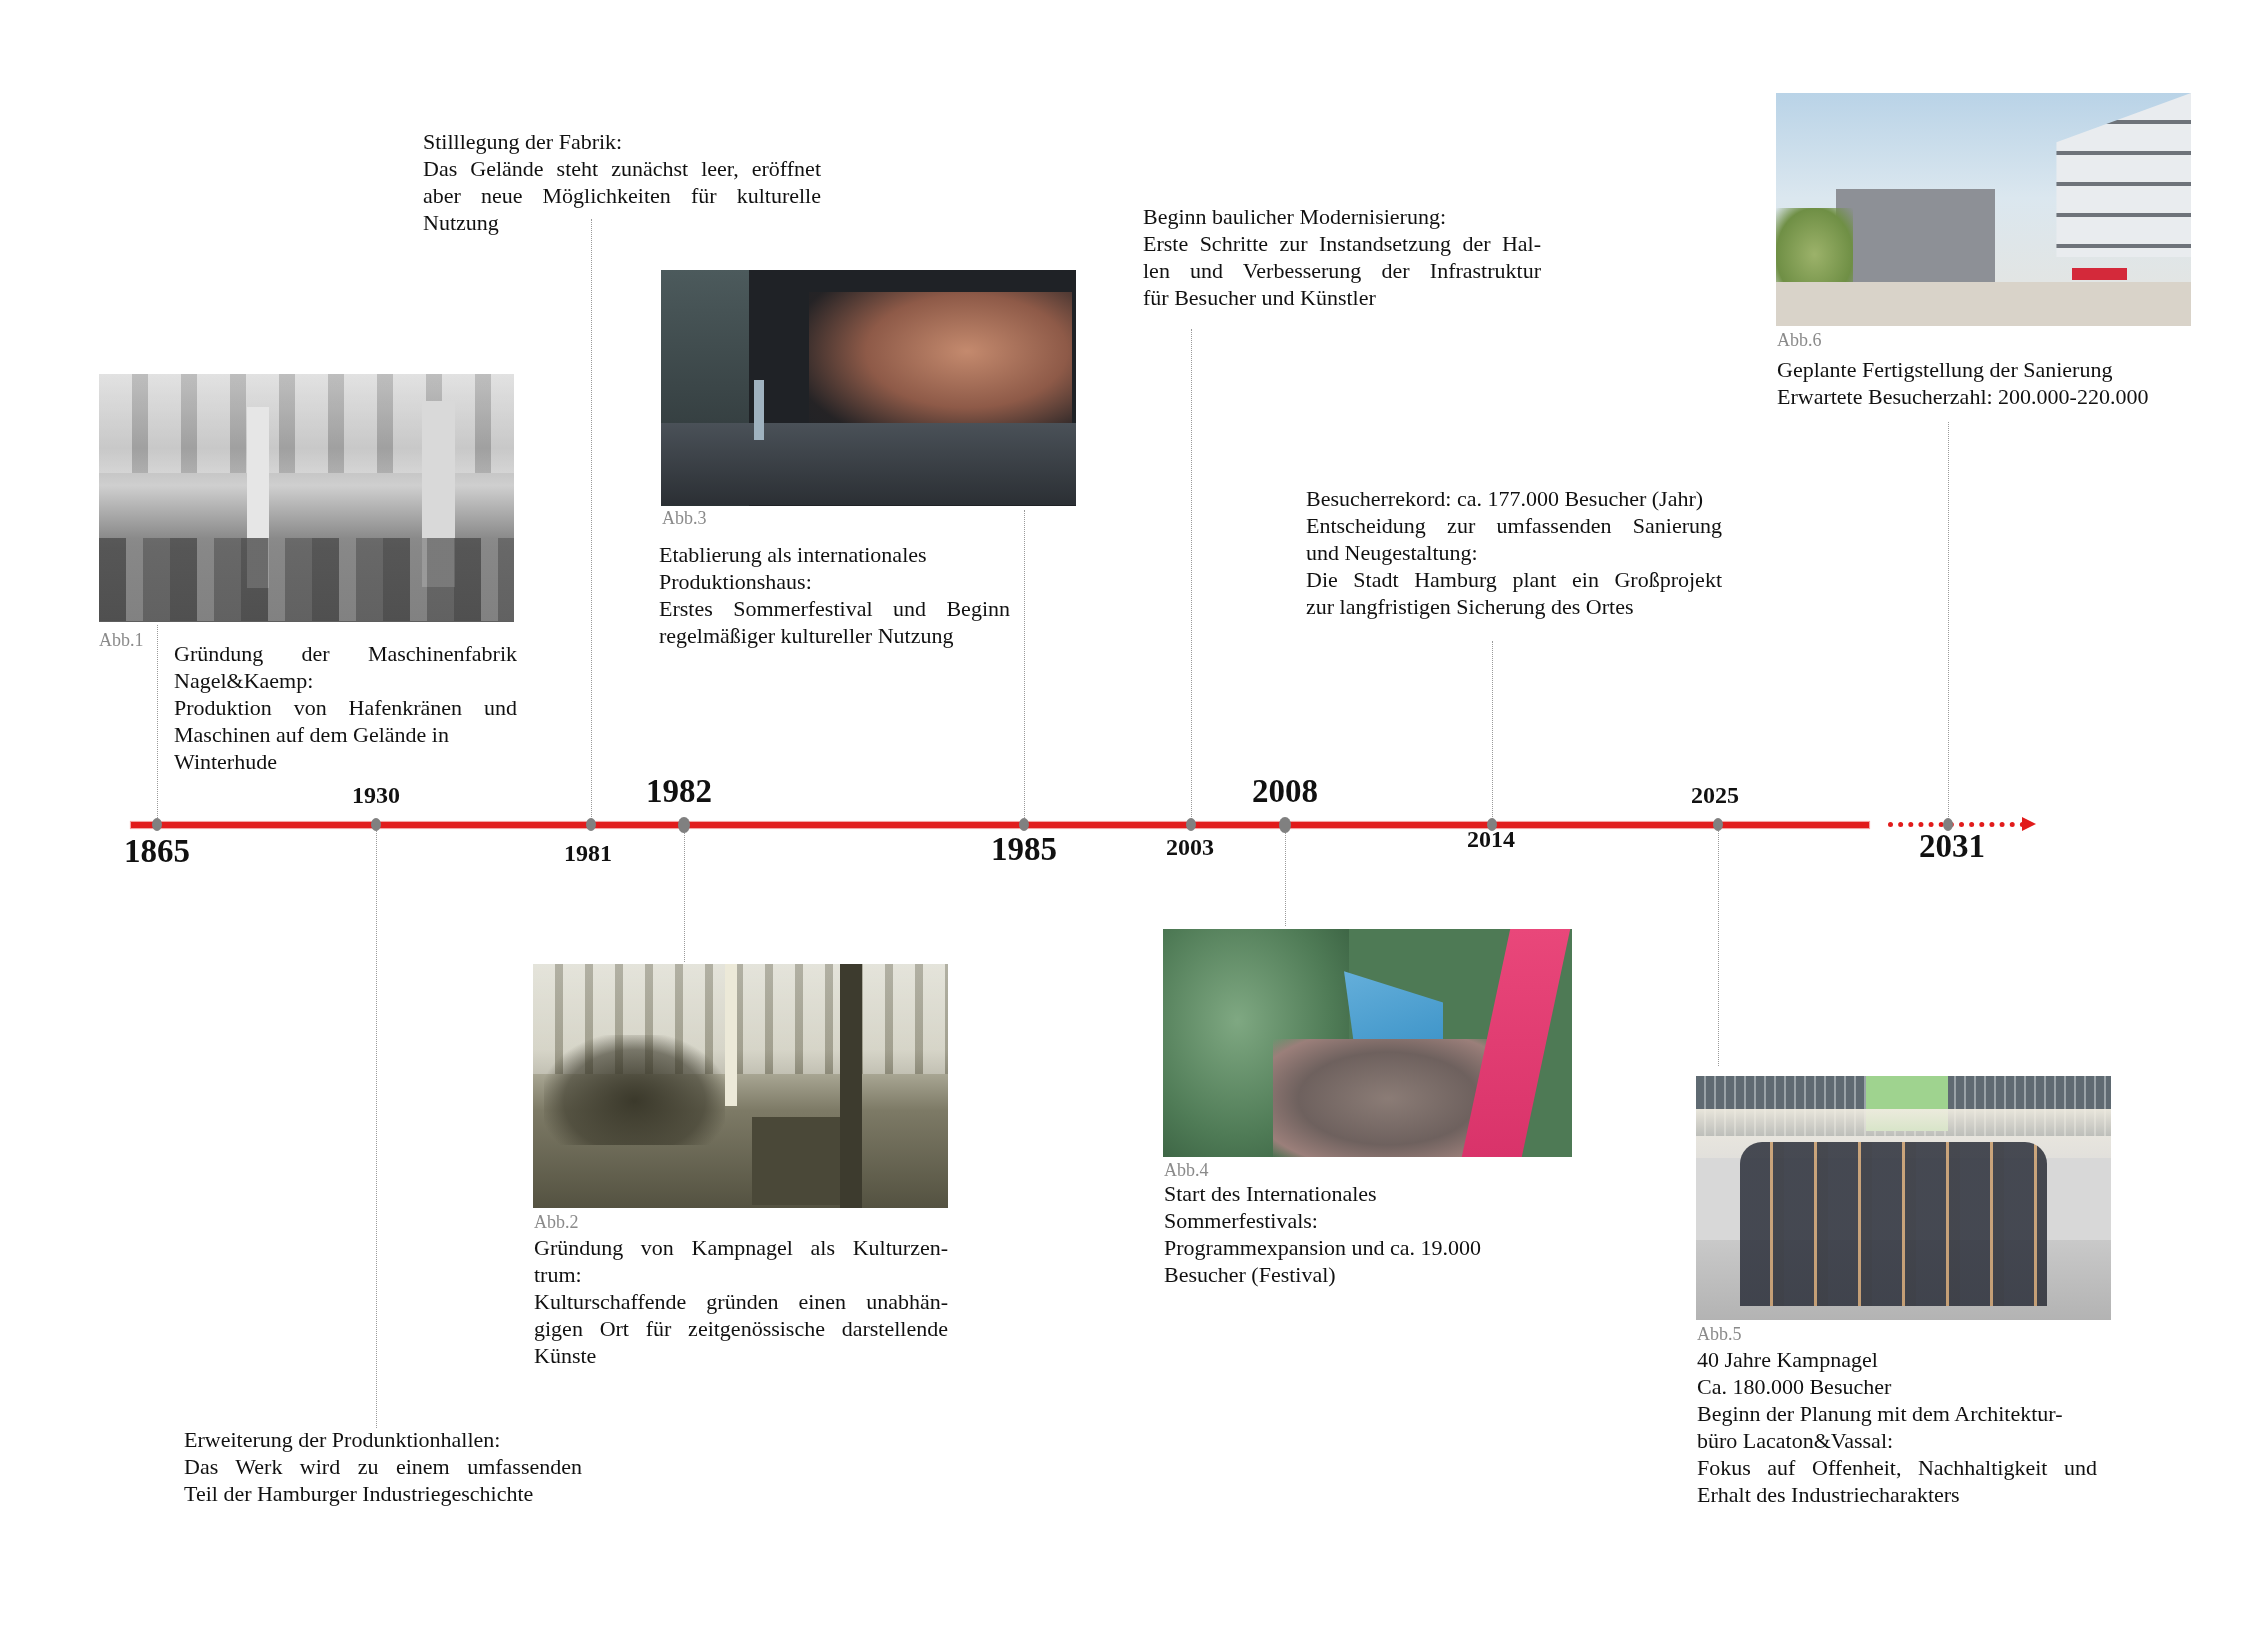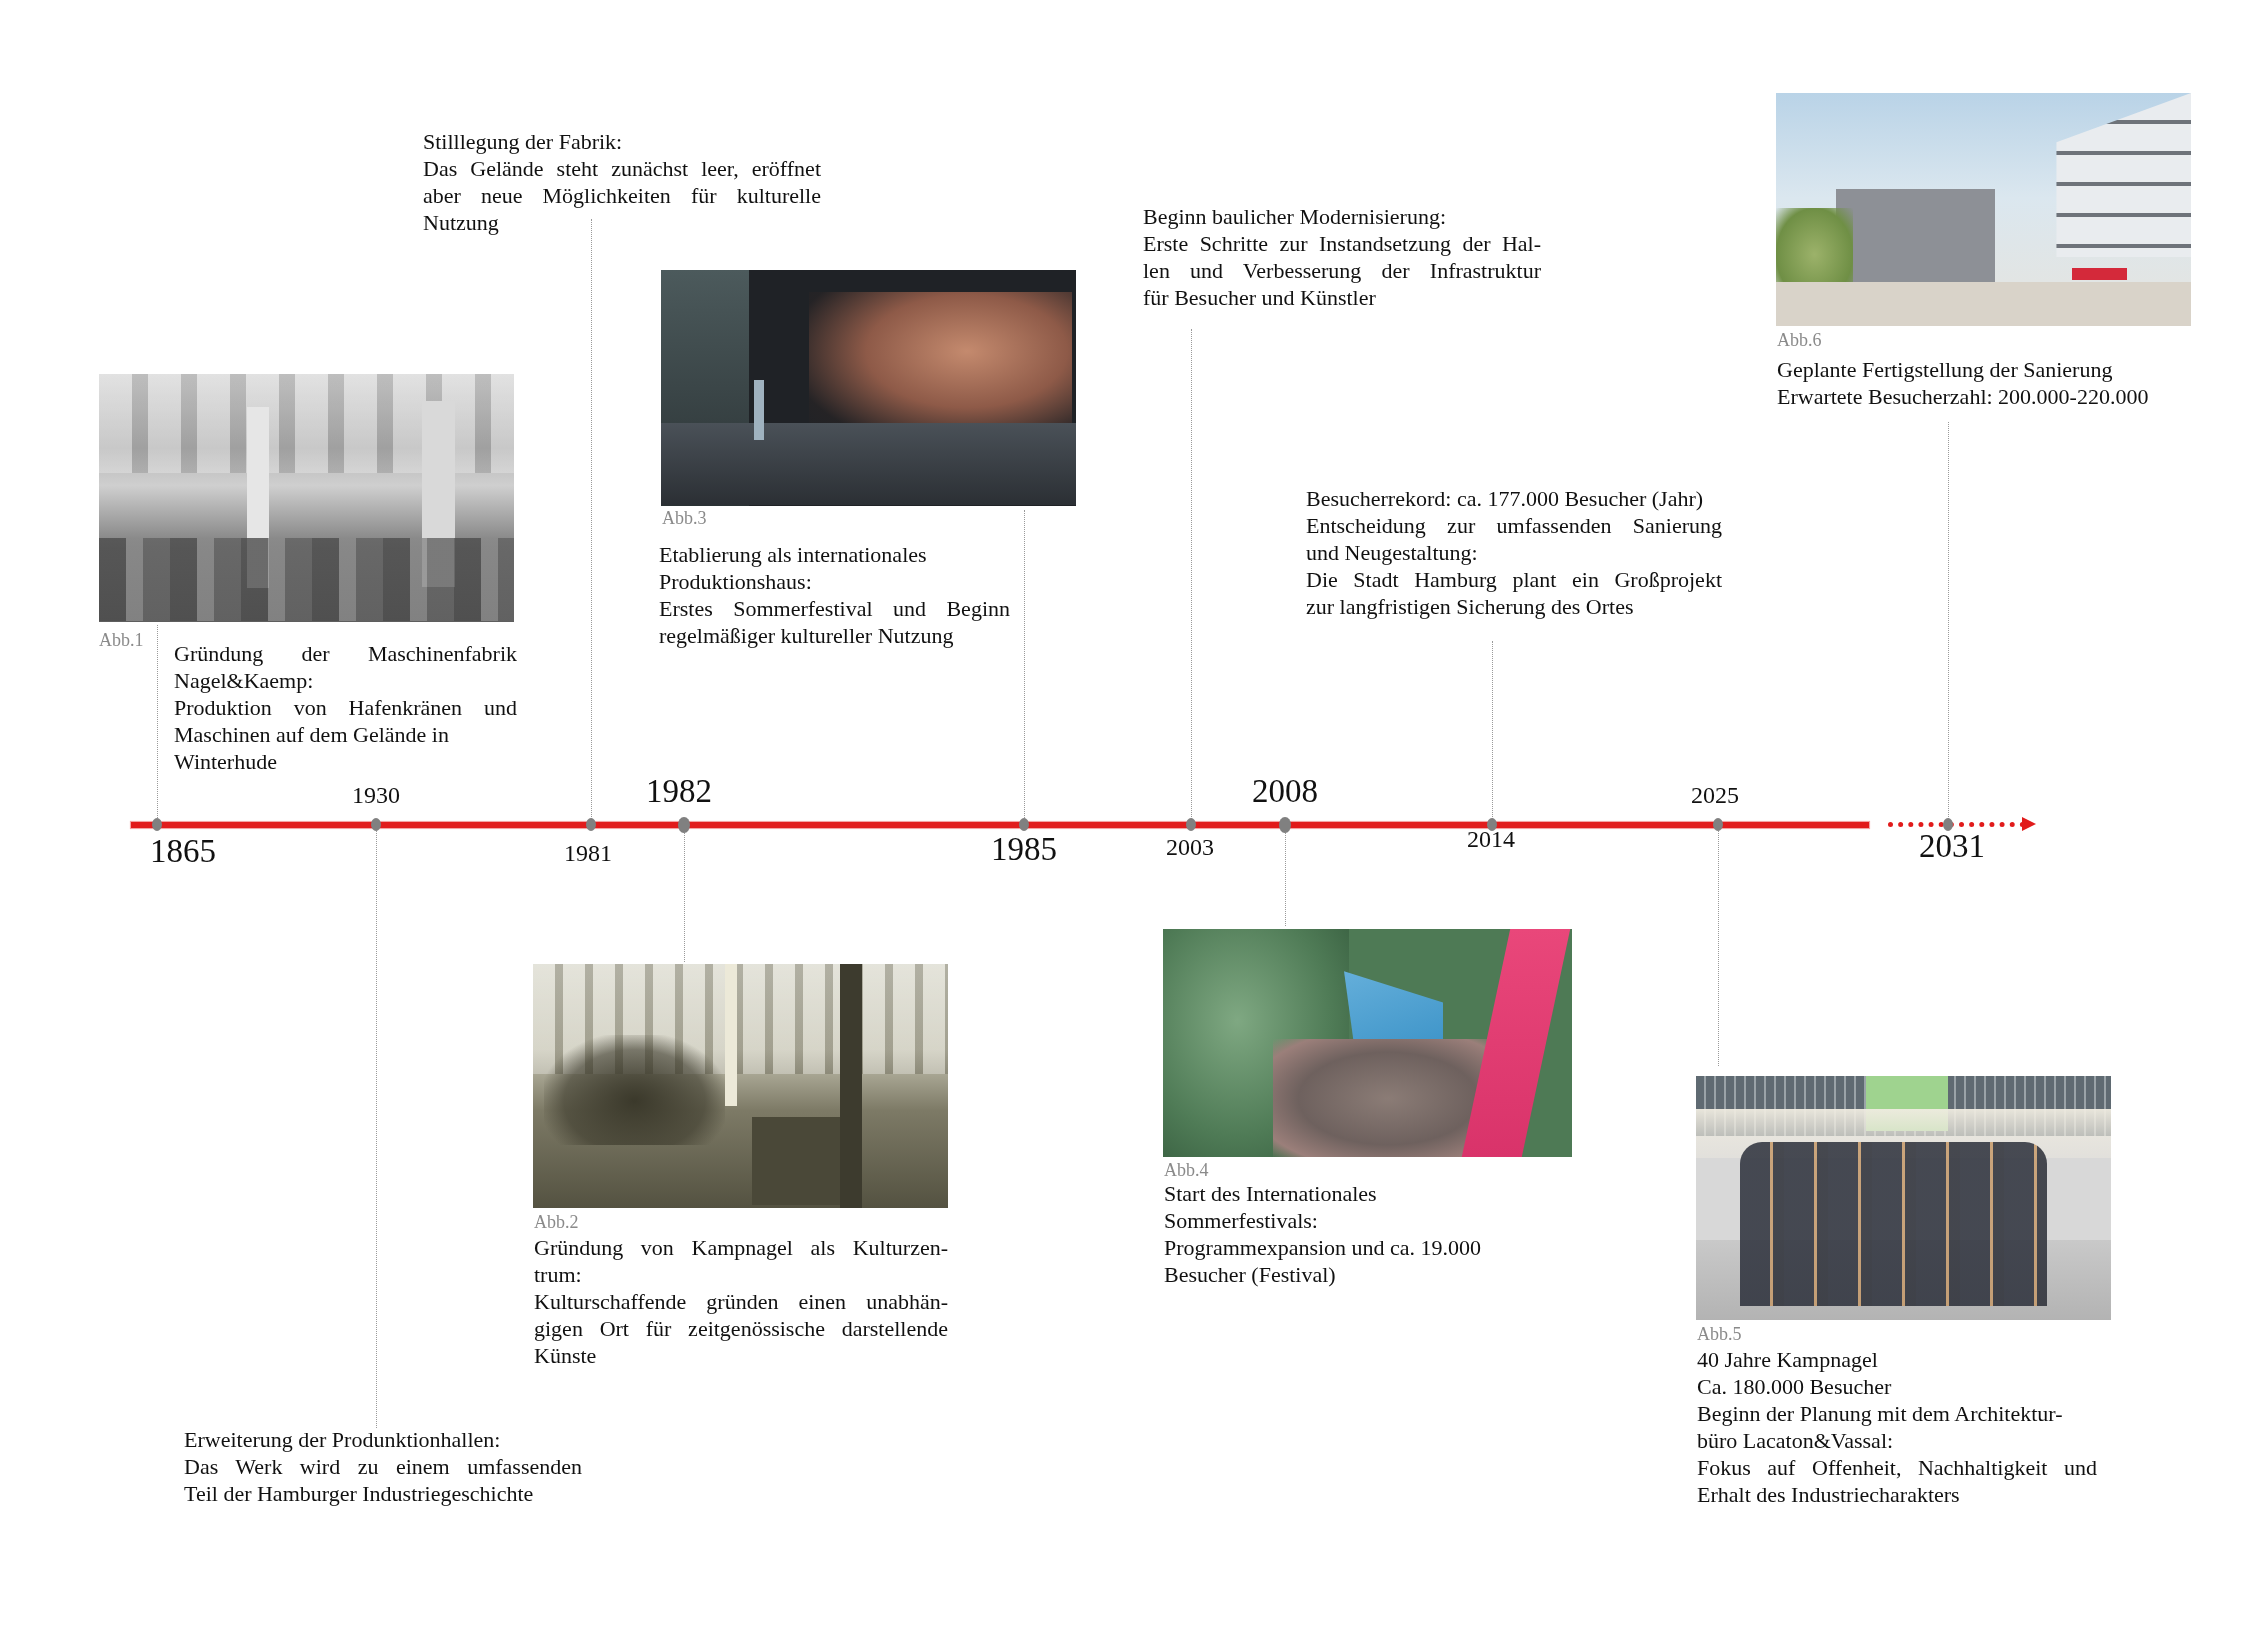--- a/index.html
+++ b/index.html
@@ -4,21 +4,21 @@
 <style>
   html, body { margin:0; padding:0; background:#ffffff; }
   body { width:2261px; height:1634px; position:relative; overflow:hidden;
          font-family:"Liberation Serif","DejaVu Serif",serif; color:#111; }
   .abs { position:absolute; }
   .photo { position:absolute; overflow:hidden; }
   .cap { position:absolute; font-size:18px; color:#8a8a8a; }
   .txt { position:absolute; font-size:22px; line-height:27px; color:#111; text-align:justify; }
   .txt .ln { display:block; }
   .txt .ln.j { text-align:justify; text-align-last:justify; }
-  .year { position:absolute; font-weight:normal; color:#111; transform:translateX(-50%); white-space:nowrap; }
+  .year { position:absolute; font-weight:bold; color:#111; transform:translateX(-50%); white-space:nowrap; }
   .year.big { font-size:33px; }
   .year.small { font-size:24px; }
   .vline { position:absolute; width:0; border-left:1.6px dotted #9a9a9a; }
   .dot { position:absolute; width:10px; height:13px; margin-left:-5px; margin-top:-6.6px; border-radius:50%; background:#808080; }
   .dot.big { width:12px; height:16.4px; margin-left:-6px; margin-top:-8.2px; }
   .axis { position:absolute; height:5.5px; background:#e11b1b; box-shadow:0 0 0 1.1px #f3a2a2; }
   .axis-dotted { position:absolute; height:0; border-top:5.5px dotted #e11b1b; }
   .arrow { position:absolute; width:0; height:0; border-top:7.7px solid transparent; border-bottom:7.7px solid transparent; border-left:14.2px solid #e11b1b; }
 </style>
 </head>
@@ -43,21 +43,21 @@
 <div class="dot" style="left:376px; top:825px;"></div>
 <div class="dot" style="left:591px; top:825px;"></div>
 <div class="dot big" style="left:684px; top:825px;"></div>
 <div class="dot" style="left:1024px; top:825px;"></div>
 <div class="dot" style="left:1191px; top:825px;"></div>
 <div class="dot big" style="left:1285px; top:825px;"></div>
 <div class="dot" style="left:1492px; top:825px;"></div>
 <div class="dot" style="left:1718px; top:825px;"></div>
 <div class="dot" style="left:1948px; top:825px;"></div>
 
-<div class="year big" style="left:157px;  top:833px;margin-left:26px;">1865</div>
+<div class="year big" style="left:157px;  top:833px;">1865</div>
 <div class="year small" style="left:376px;  top:782px;">1930</div>
 <div class="year small" style="left:588px; top:840px;">1981</div>
 <div class="year big" style="left:679px; top:773px;">1982</div>
 <div class="year big" style="left:1024px; top:831px;">1985</div>
 <div class="year small" style="left:1190px; top:834px;">2003</div>
 <div class="year big" style="left:1285px; top:773px;">2008</div>
 <div class="year small" style="left:1491px; top:826px;">2014</div>
 <div class="year small" style="left:1715px; top:782px;">2025</div>
 <div class="year big" style="left:1952px; top:828px;">2031</div>
 

